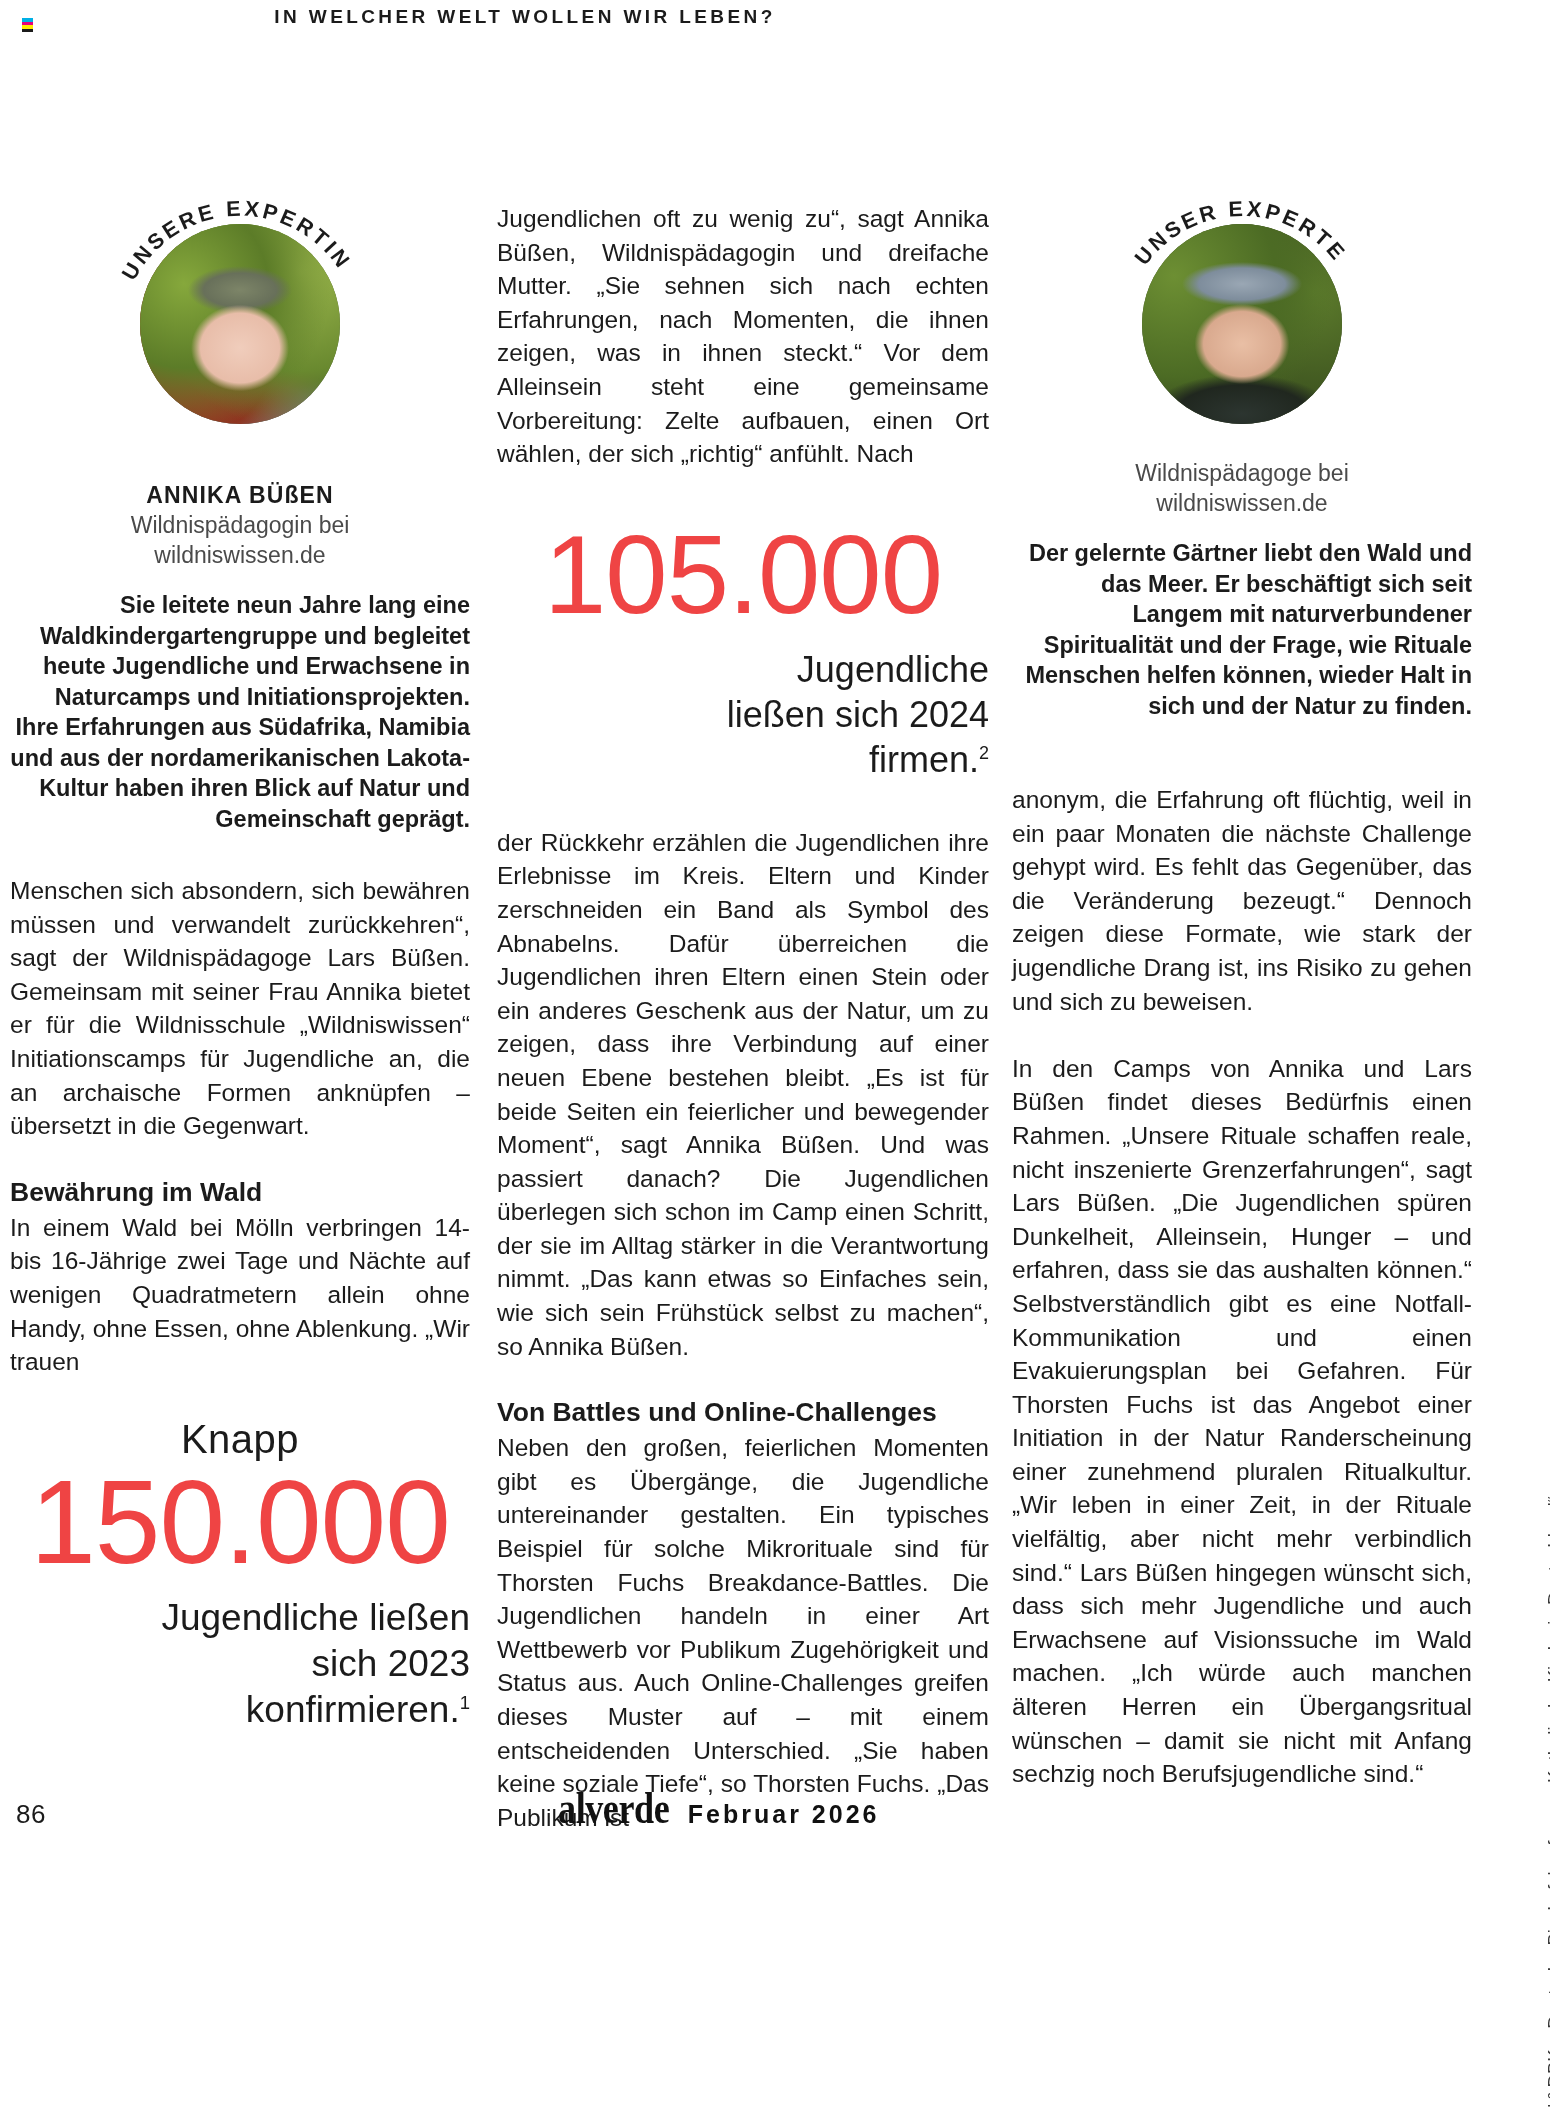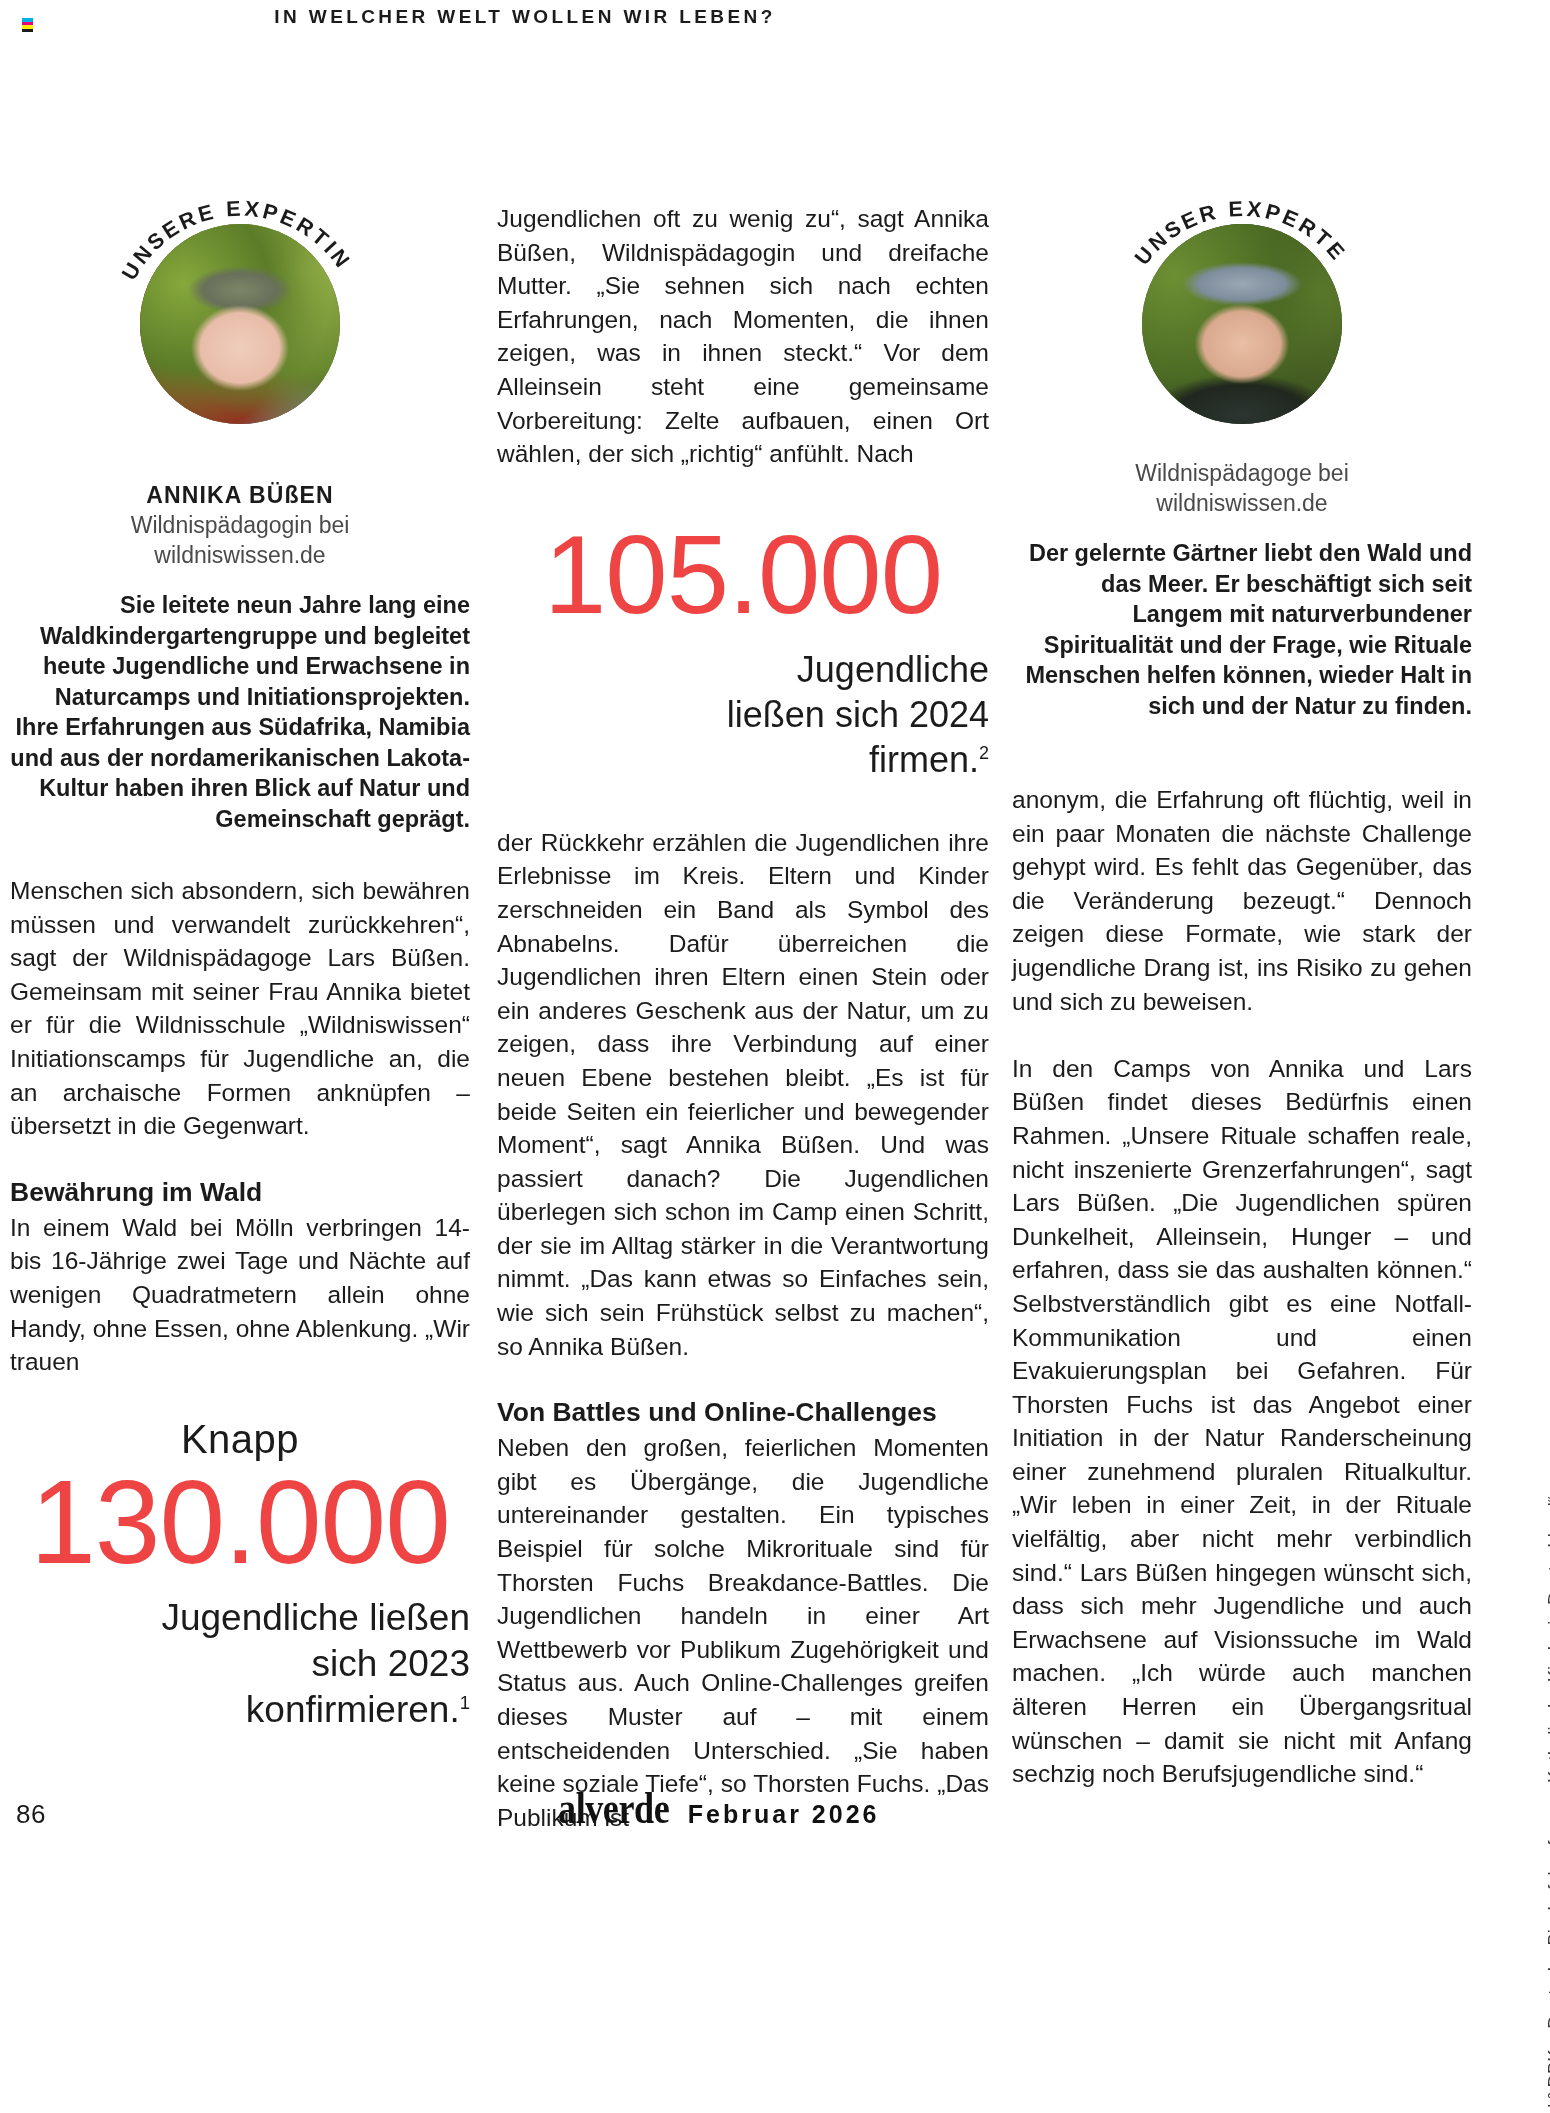--- a/index.html
+++ b/index.html
@@ -289,21 +289,21 @@
     </div>
 
     <div style="margin-top:40px">
       <p>Menschen sich absondern, sich bewähren müssen und verwandelt zurückkehren“, sagt der Wildnispädagoge Lars Büßen. Gemeinsam mit seiner Frau Annika bietet er für die Wildnisschule „Wildniswissen“ Initiationscamps für Jugendliche an, die an archaische Formen anknüpfen – übersetzt in die Gegenwart.</p>
       <h2>Bewährung im Wald</h2>
       <p>In einem Wald bei Mölln verbringen 14- bis 16-Jährige zwei Tage und Nächte auf wenigen Quadratmetern allein ohne Handy, ohne Essen, ohne Ablenkung. „Wir trauen</p>
     </div>
 
     <div class="stat stat-left" style="margin-top:36px">
       <div class="stat-pre">Knapp</div>
-      <div class="stat-number">130.000</div>
+      <div class="stat-number">150.000</div>
       <div class="stat-caption">
         <span>Jugendliche ließen</span><br>
         <span>sich 2023</span><br>
         <span>konfirmieren.</span><sup>1</sup>
       </div>
     </div>
   </div>
 
   <div class="col col-mid">
     <p>Jugendlichen oft zu wenig zu“, sagt Annika Büßen, Wildnispädagogin und dreifache Mutter. „Sie sehnen sich nach echten Erfahrungen, nach Momenten, die ihnen zeigen, was in ihnen steckt.“ Vor dem Alleinsein steht eine gemeinsame Vorbereitung: Zelte aufbauen, einen Ort wählen, der sich „richtig“ anfühlt. Nach</p>

